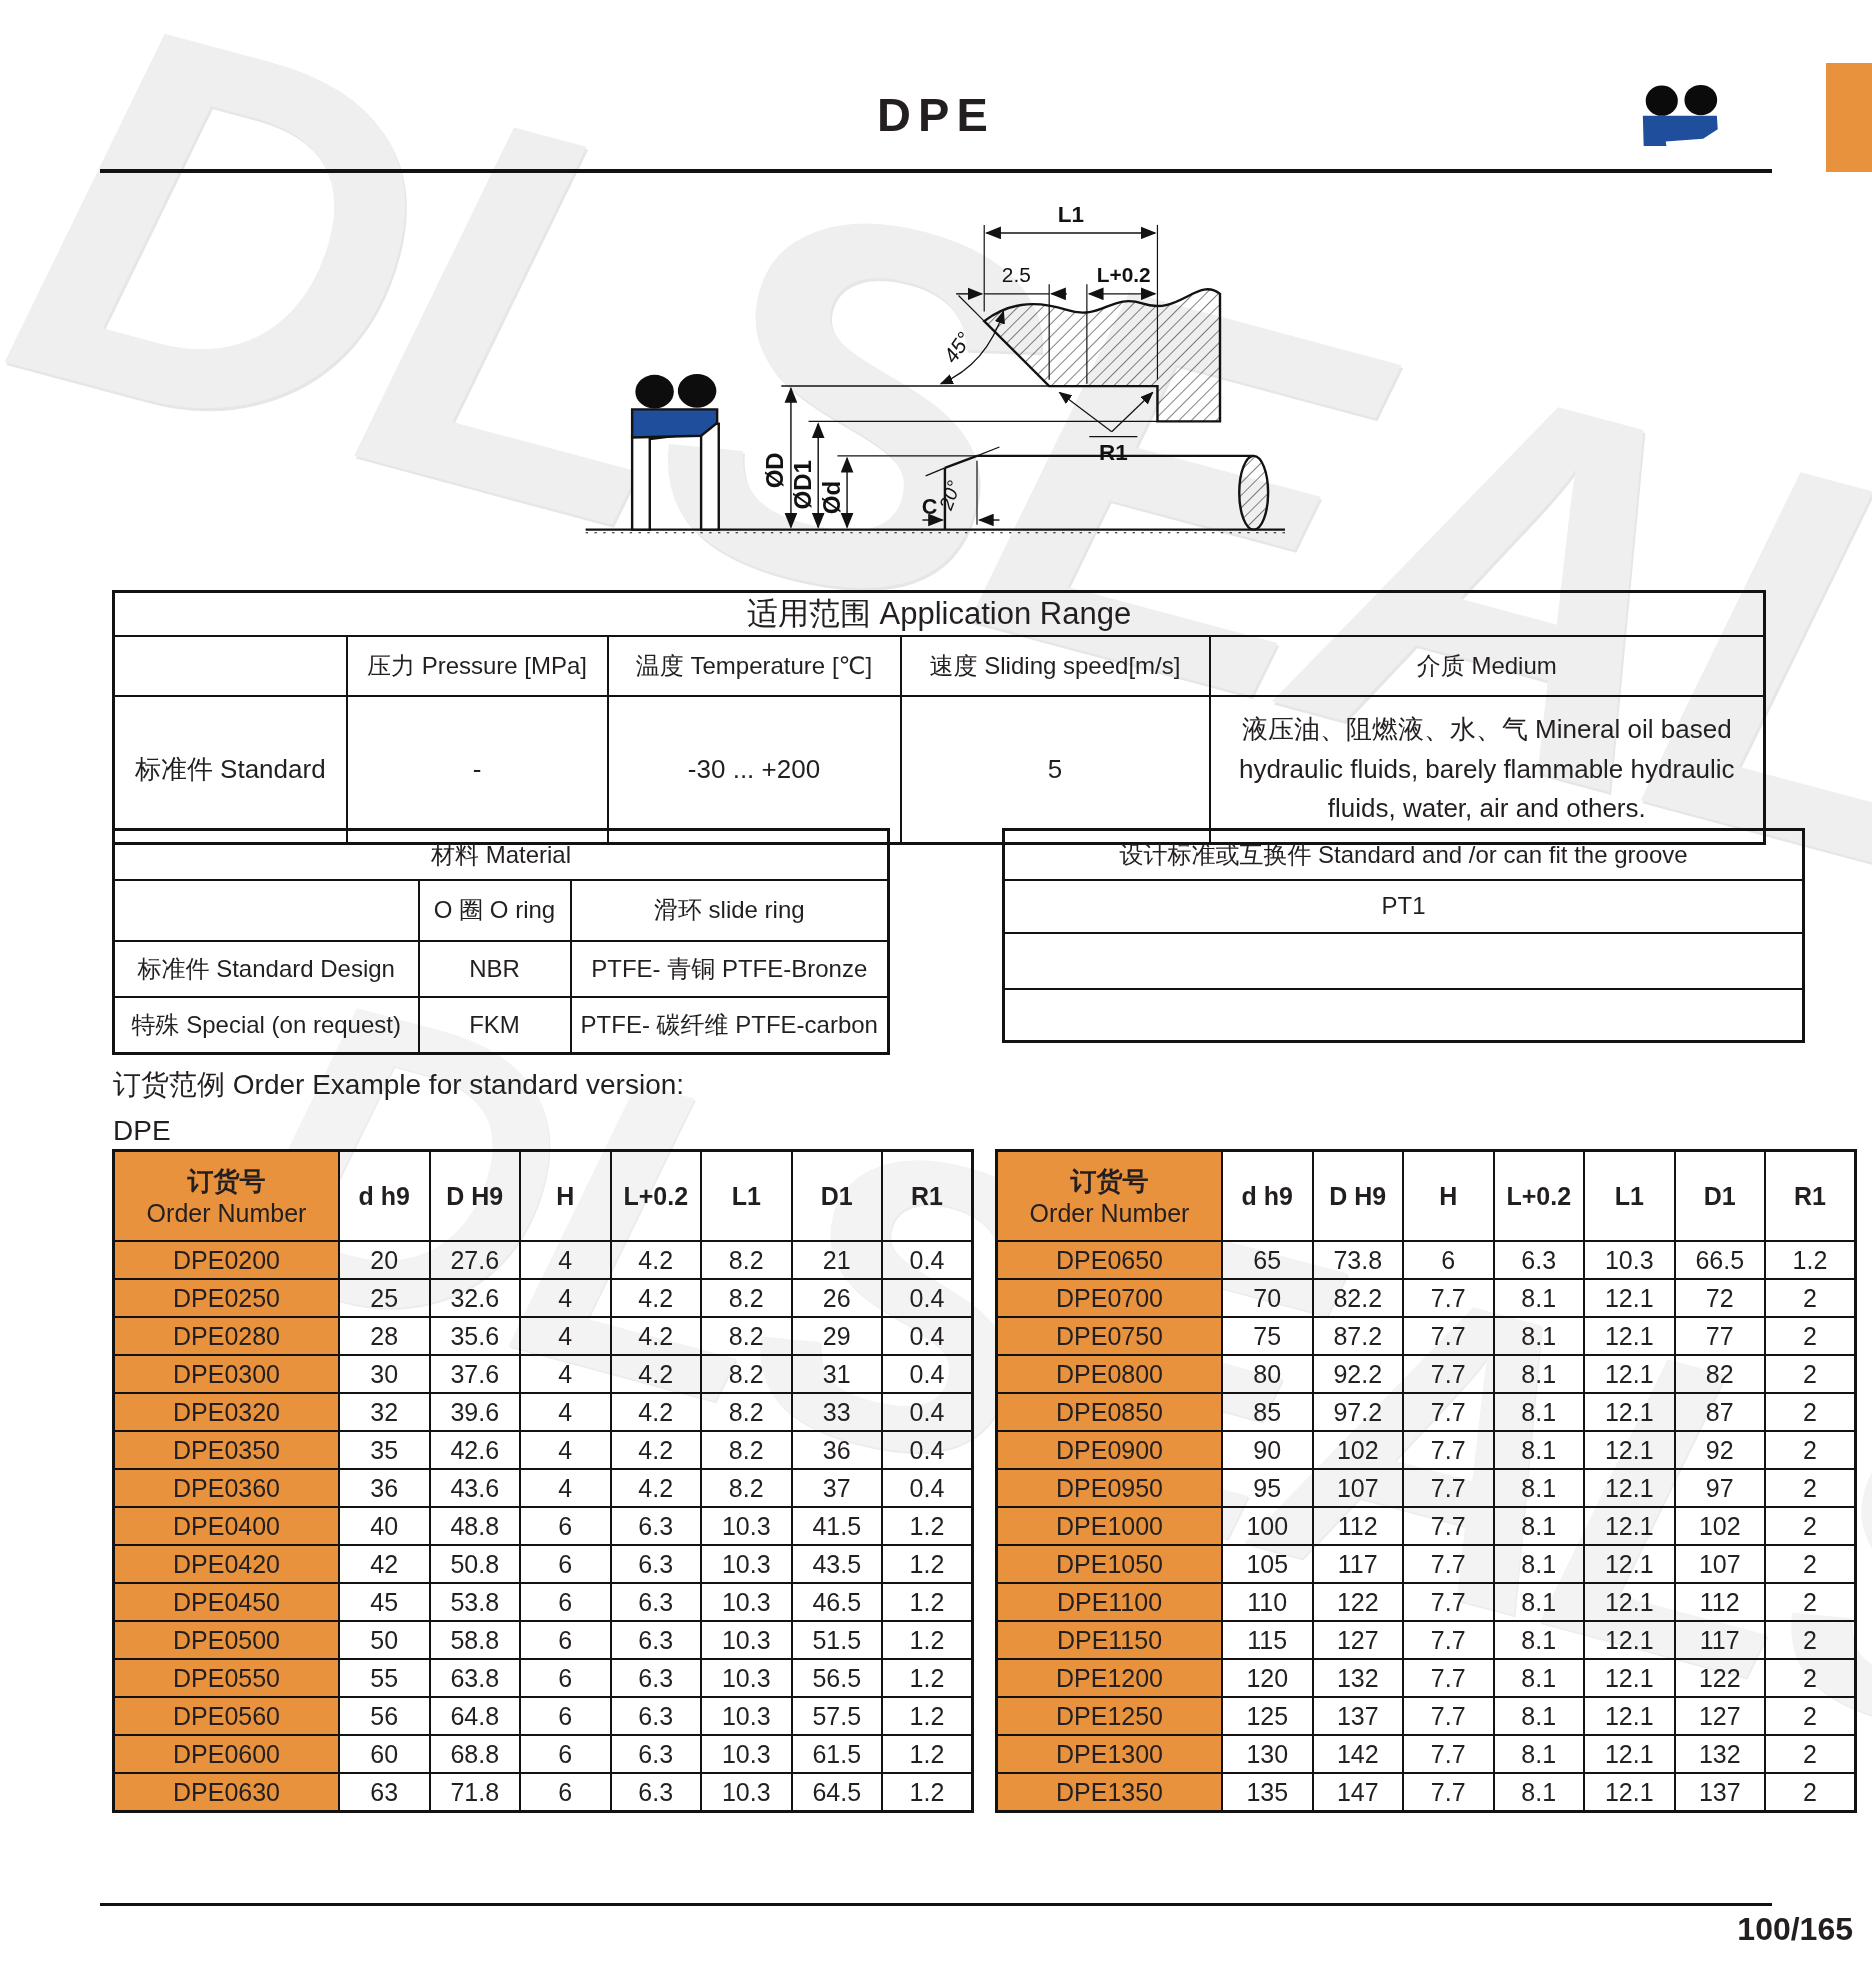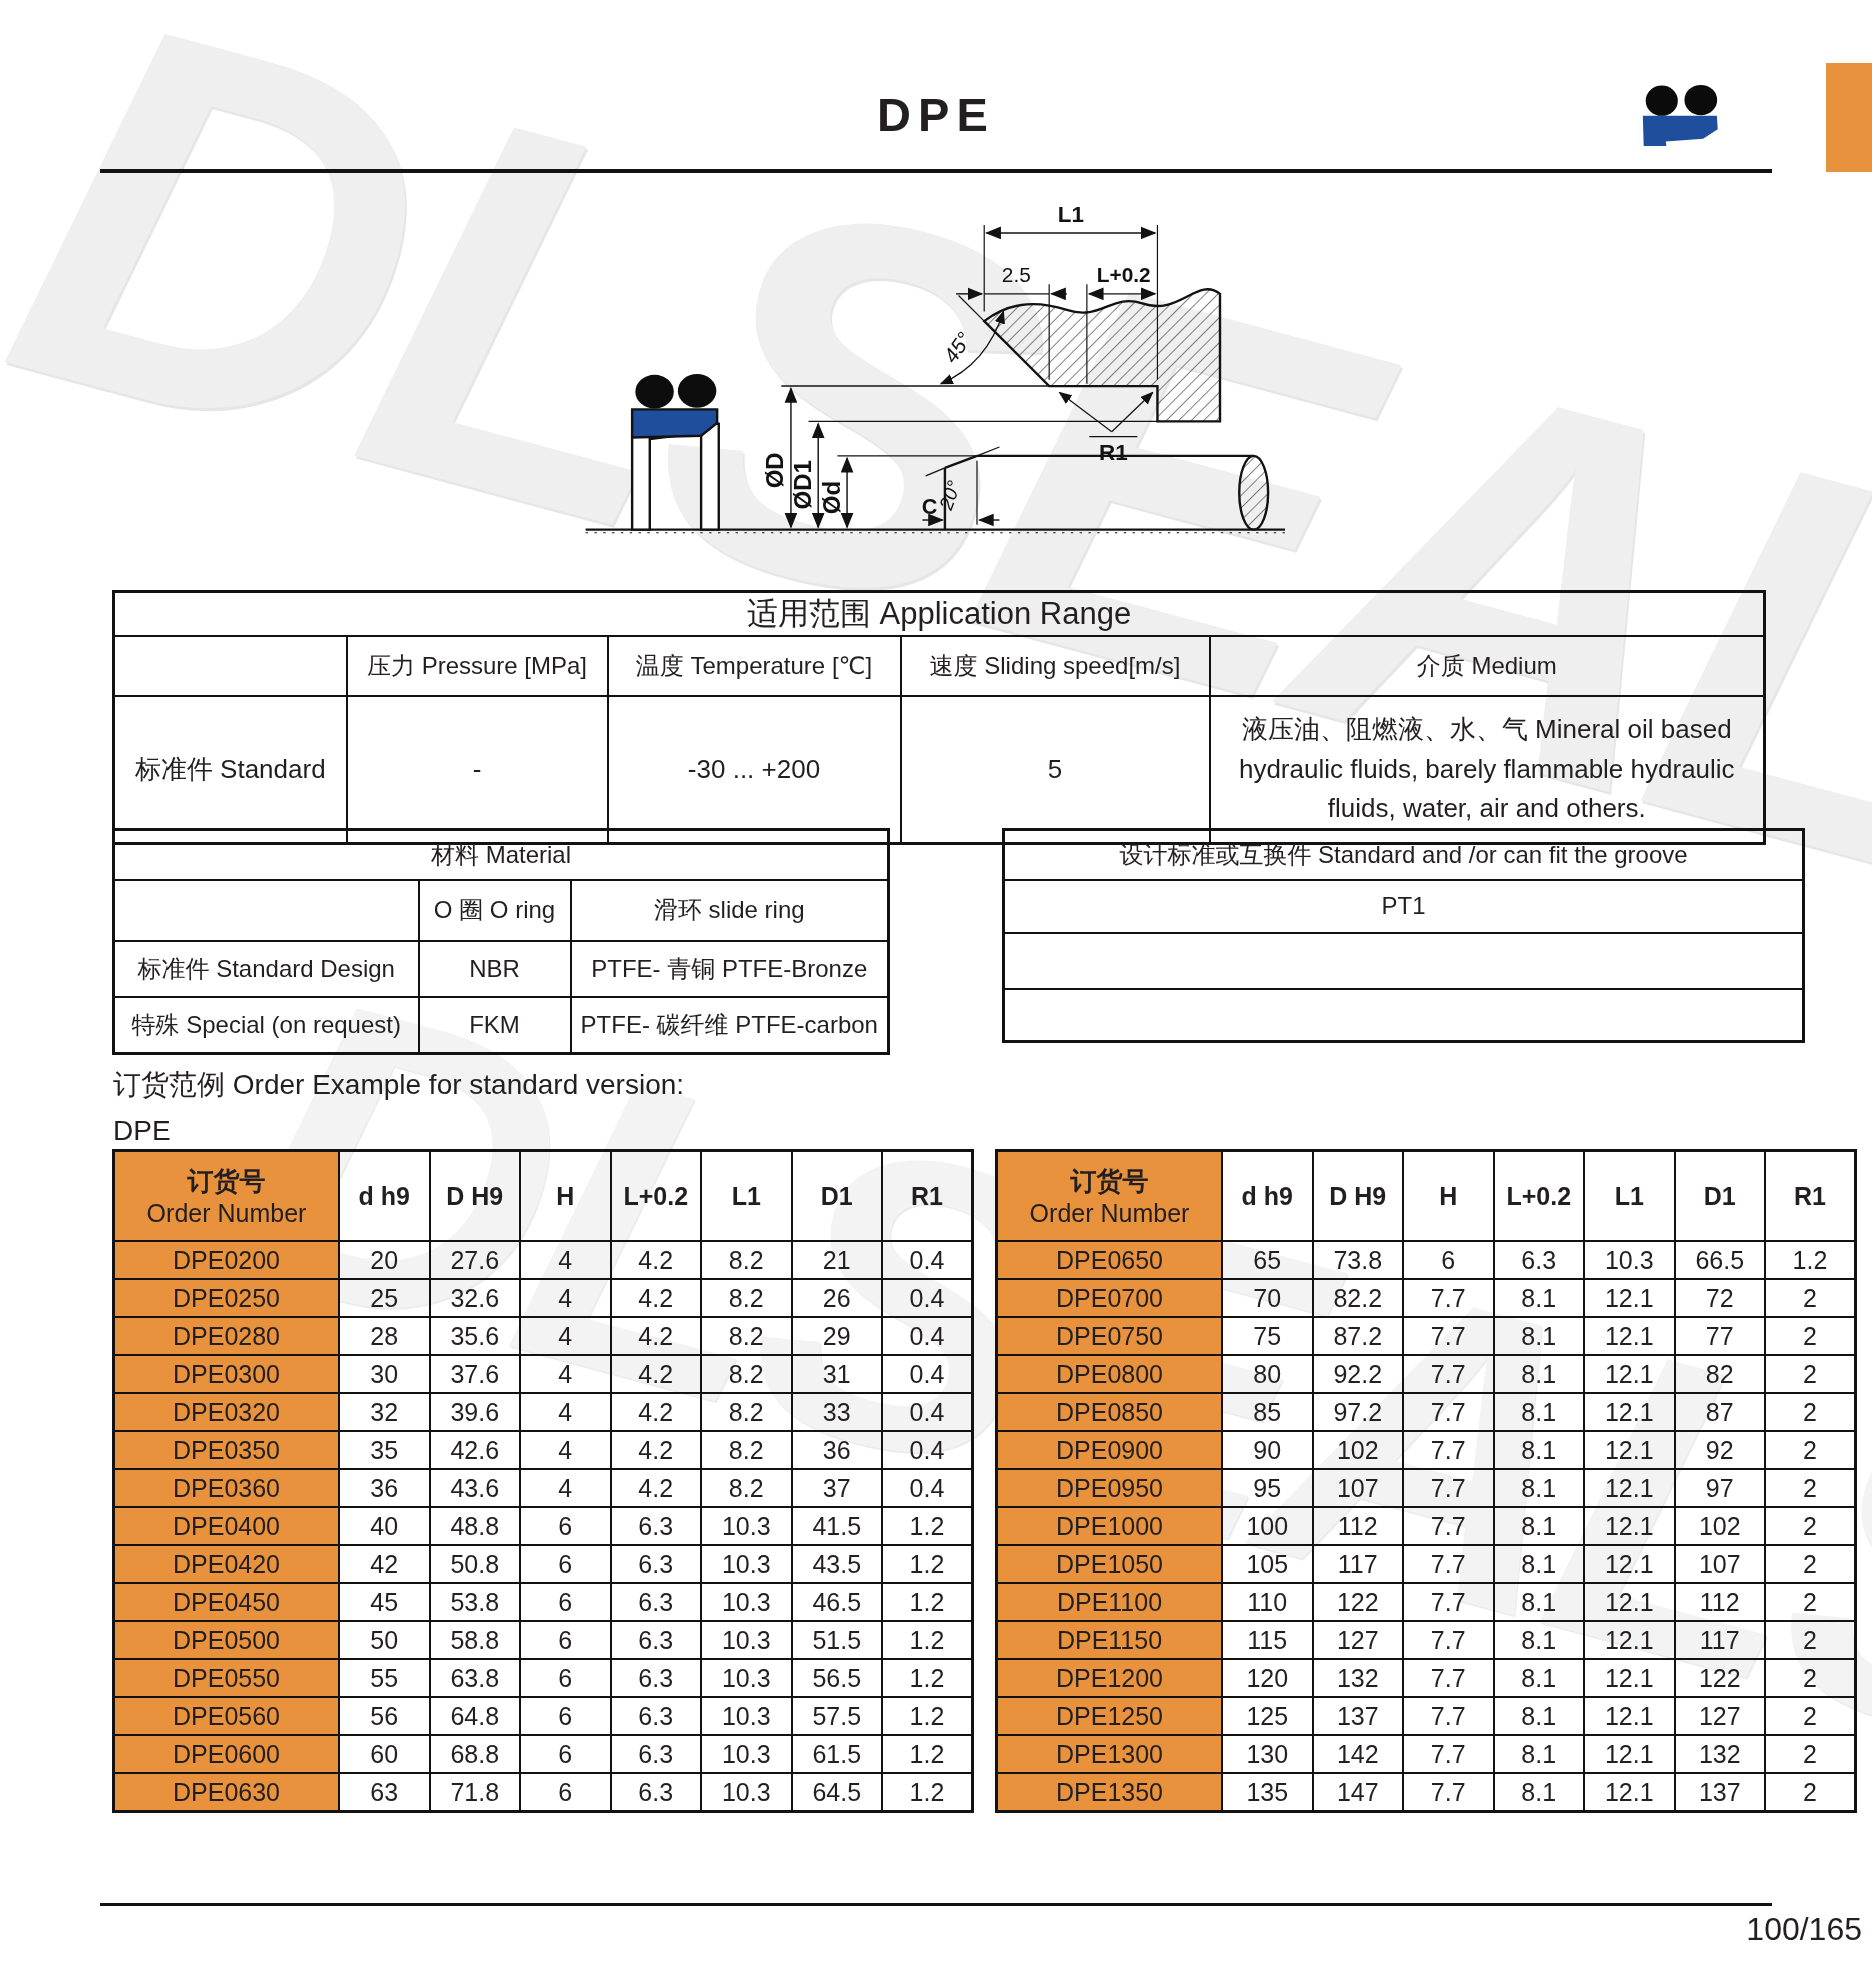--- a/index.html
+++ b/index.html
@@ -48,21 +48,21 @@
   .order-table{width:862px;border:3.2px solid #121212;}
   .order-table th{font-size:25px;font-weight:600;height:88px;}
   .order-table td{font-size:25px;height:36px;}
   .order-table .oc{background:var(--orange);}
   .order-table .hd-cn{font-size:26px;font-weight:700;}
   .order-table .hd-en{font-size:25px;font-weight:400;}
   #order-left{position:absolute;left:112px;top:1149px;}
   #order-right{position:absolute;left:995px;top:1149px;}
   
   .footer-rule{position:absolute;left:100px;top:1903px;width:1672px;height:3.2px;background:#121212;}
-  .footer-page{position:absolute;right:10px;top:1911px;font-size:32px;}
+  .footer-page{position:absolute;right:19px;top:1911px;font-size:32px;font-weight:bold;}
   
   .dimtxt{font-family:"Liberation Sans","DejaVu Sans",sans-serif;fill:#121212;}
 </style>
 </head>
 <body>
 
 <div class="page">
 
   <div class="watermark" id="wm1">DLSEALS</div>
   <div class="watermark" id="wm2">DLSEALS</div>

